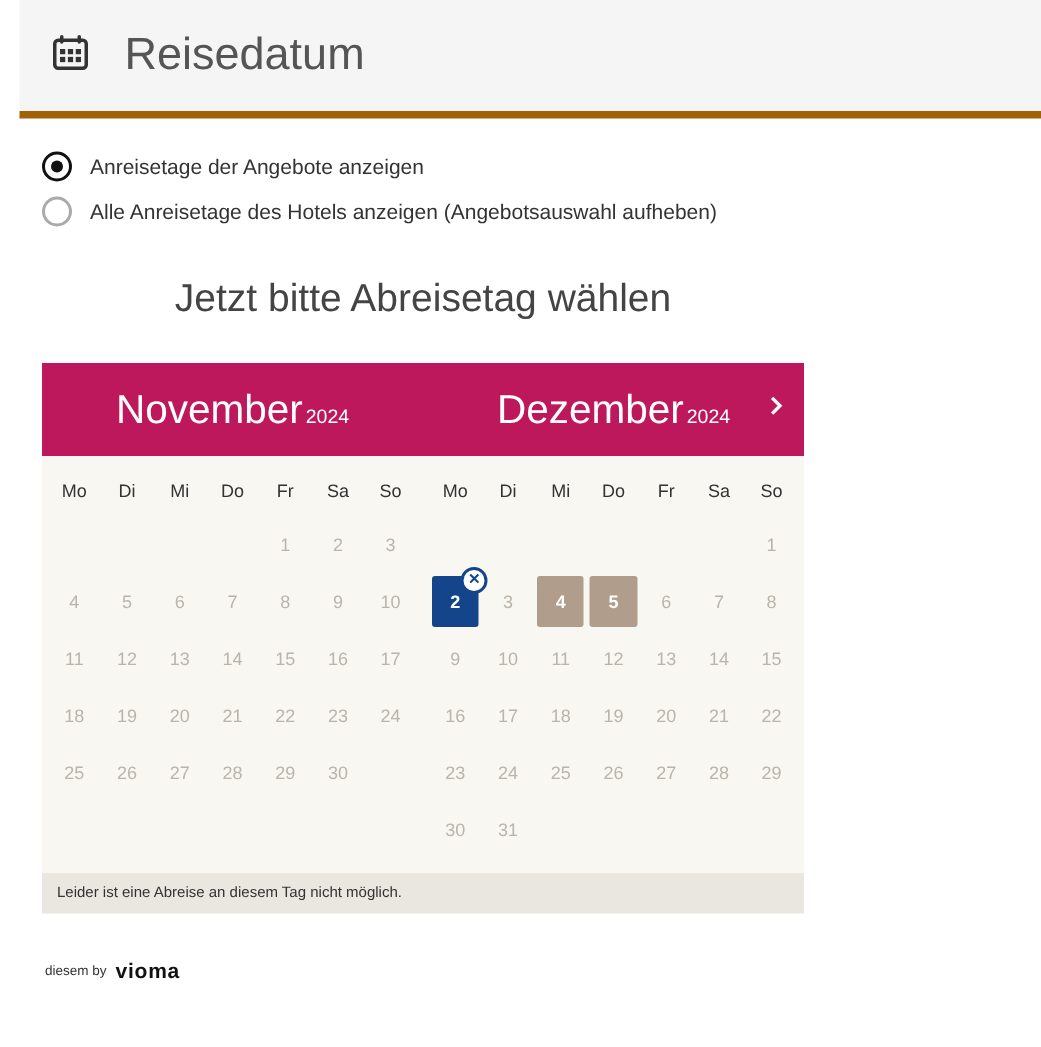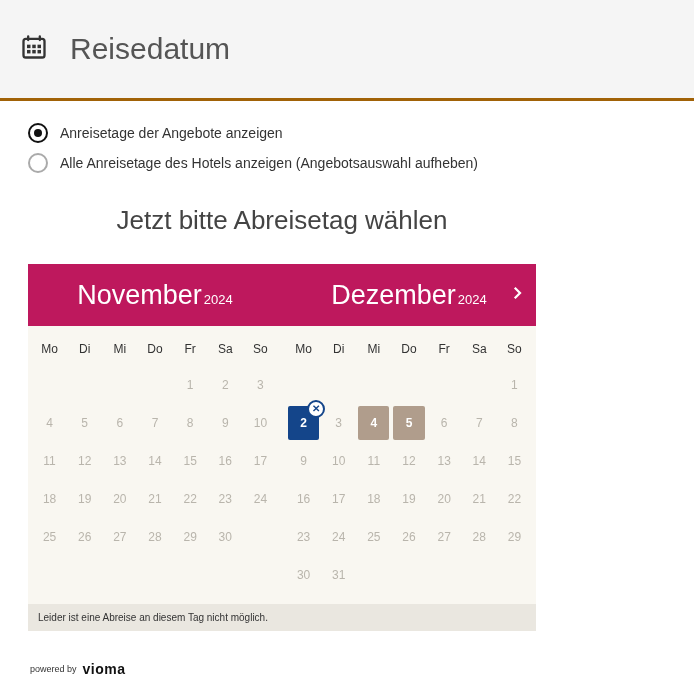--- a/index.html
+++ b/index.html
@@ -4,25 +4,26 @@
 <style>
   body {
     margin: 0;
     font-family: Arial, sans-serif;
     background: #fff;
     color: #333;
     width: 694px;
   }
   .header-bar {
     background: #f5f5f5;
-    border-bottom: 3px solid #a16207;
-    padding: 32px 20px;
+    border-bottom: 5px solid #a16207;
+    padding: 20px 20px;
     display: flex;
     align-items: center;
     gap: 22px;
+    margin-left: 13px;
   }
   .calendar-icon svg { width: 28px; height: 28px; }
   .header-title {
     font-size: 30px;
     color: #555;
     font-weight: 400;
   }
   .content { padding: 22px 28px; }
   .radio-row {
     display: flex;
@@ -304,17 +305,17 @@
             <div class="day-cell"></div>
             <div class="day-cell"></div>
           </div>
         </div>
     </div>
   </div>
 
   <div class="info-bar">Leider ist eine Abreise an diesem Tag nicht möglich.</div>
 
   <div class="footer">
-    <span class="powered-by">powered by</span>
+    <span class="powered-by">diesem by</span>
     <span class="brand">vioma</span>
   </div>
 
 </div>
 
 </body></html>

